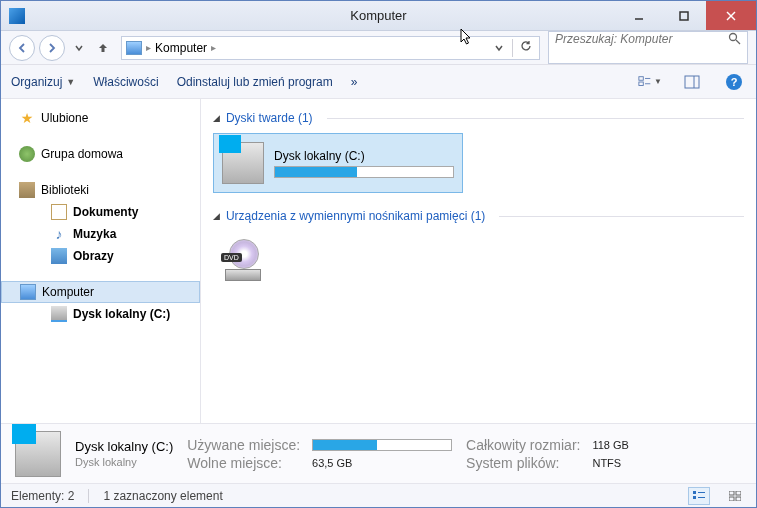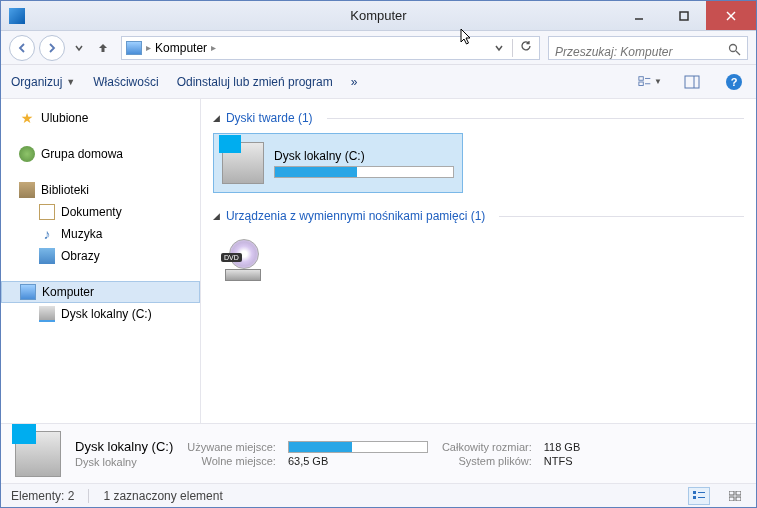--- a/index.html
+++ b/index.html
@@ -19,37 +19,37 @@
 .nav-arrow { width: 26px; height: 26px; border: 1px solid #b8c4d8; border-radius: 50%; display: flex; align-items: center; justify-content: center; background: #fff; color: #5b7ab5; }
 .nav-arrow svg { width: 12px; height: 12px; }
 .recent-btn, .up-btn { width: 20px; height: 26px; display: flex; align-items: center; justify-content: center; color: #555; }
 .addrbar { flex: 1; height: 24px; border: 1px solid #c4cde0; background: #fff; display: flex; align-items: center; padding: 0 4px; gap: 4px; margin: 0 4px; }
 .addrbar .pc-icon { width: 16px; height: 14px; background: linear-gradient(#9ecfff,#4a8ed8); border: 1px solid #6699cc; }
 .addrbar .crumb { color: #000; }
 .addrbar .sep { color: #888; font-size: 10px; }
 .addrbar .spacer { flex: 1; }
 .addrbar .drop, .addrbar .refresh { color: #555; width: 18px; text-align: center; }
 .addrbar .divider { width: 1px; height: 18px; background: #d0d0d8; }
-.searchbox { width: 200px; height: 24px; border: 1px solid #c4cde0; background: #fff; display: flex; align-items: flex-end; padding: 0 6px; }
+.searchbox { width: 200px; height: 33px; border: 1px solid #c4cde0; background: #fff; display: flex; align-items: flex-start; padding: 0 6px; }
 .searchbox input { border: none; outline: none; flex: 1; color: #888; font-style: italic; background: transparent; }
 .searchbox .search-icon { color: #666; }
 
 
 .toolbar { height: 34px; background: #f5f6fb; display: flex; align-items: center; padding: 0 10px; gap: 18px; border-bottom: 1px solid #e5e5ec; }
 .tool-item { color: #1a3e78; display: flex; align-items: center; gap: 4px; }
 .tool-item .chev { font-size: 9px; color: #555; }
 .toolbar .spacer { flex: 1; }
 .tool-icon-btn { width: 24px; height: 24px; display: flex; align-items: center; justify-content: center; color: #555; }
 .help-icon { width: 16px; height: 16px; border-radius: 50%; background: #2a7fd4; color: #fff; display: flex; align-items: center; justify-content: center; font-size: 11px; font-weight: bold; }
 
 
 .main { flex: 1; display: flex; overflow: hidden; }
 .sidebar { width: 200px; border-right: 1px solid #e5e5ec; padding: 8px 0; overflow-y: auto; }
 .side-item { display: flex; align-items: center; gap: 6px; padding: 3px 8px 3px 18px; color: #000; }
-.side-item.indent { padding-left: 38px; }
+.side-item.indent { padding-left: 50px; font-weight: bold; }
 .side-item.selected { background: #d7e7f7; border: 1px solid #a8c8e8; padding-top: 2px; padding-bottom: 2px; }
 .side-spacer { height: 14px; }
 .icon16 { width: 16px; height: 16px; display: inline-flex; align-items: center; justify-content: center; flex-shrink: 0; }
 .icon-star { color: #f0b030; font-size: 14px; }
 .icon-group { background: radial-gradient(#8ec46a,#5a9040); border-radius: 50%; }
 .icon-lib { background: linear-gradient(#c4a878,#9a8258); }
 .icon-doc { background: #fff; border: 1px solid #c0a060; }
 .icon-music { color: #4a80c0; font-size: 14px; }
 .icon-img { background: linear-gradient(#7ab8e8,#4888c8); }
 .icon-vid { background: #333; border: 1px solid #888; }
@@ -77,21 +77,21 @@
 .dvd-icon .dvd-label { position: absolute; top: 14px; left: 0; background: #333; color: #fff; font-size: 7px; padding: 1px 3px; border-radius: 2px; }
 .dvd-icon .tray { position: absolute; bottom: 0; left: 4px; width: 36px; height: 12px; background: linear-gradient(#e0e0e0,#a0a0a0); border: 1px solid #888; }
 
 
 .details { height: 60px; border-top: 1px solid #e5e5ec; background: #fafafd; display: flex; align-items: center; padding: 6px 14px; gap: 14px; }
 .details .big-icon { width: 46px; height: 46px; background: linear-gradient(#e8e8e8,#b0b0b0); border: 1px solid #999; position: relative; }
 .details .big-icon .winlogo { position: absolute; top: -8px; left: -4px; width: 24px; height: 20px; background: #00adef; }
 .details-col { display: flex; flex-direction: column; gap: 2px; justify-content: center; }
 .details .name { font-size: 13px; color: #000; }
 .details .type { color: #888; font-size: 11px; }
-.details .lbl { color: #888; font-size: 11px; text-align: right; padding-right: 4px; }
+.details .lbl { color: #888; font-size: 14px; padding-right: 4px; }
 .details .val { color: #222; font-size: 11px; }
 .details-grid { display: grid; grid-template-columns: auto auto; column-gap: 8px; row-gap: 2px; align-items: center; }
 .details .usage-bar { width: 140px; height: 12px; border: 1px solid #aaa; background: #fff; position: relative; }
 .details .usage-bar .fill { position: absolute; left: 0; top: 0; bottom: 0; background: #29a6e6; }
 
 
 .statusbar { height: 24px; border-top: 1px solid #e5e5ec; background: #f5f6fb; display: flex; align-items: center; padding: 0 10px; gap: 14px; font-size: 11px; color: #444; }
 .statusbar .spacer { flex: 1; }
 .statusbar .sep { width: 1px; height: 14px; background: #d0d0d8; }
 .view-btn { width: 22px; height: 18px; border: 1px solid transparent; display: flex; align-items: center; justify-content: center; color: #666; }

